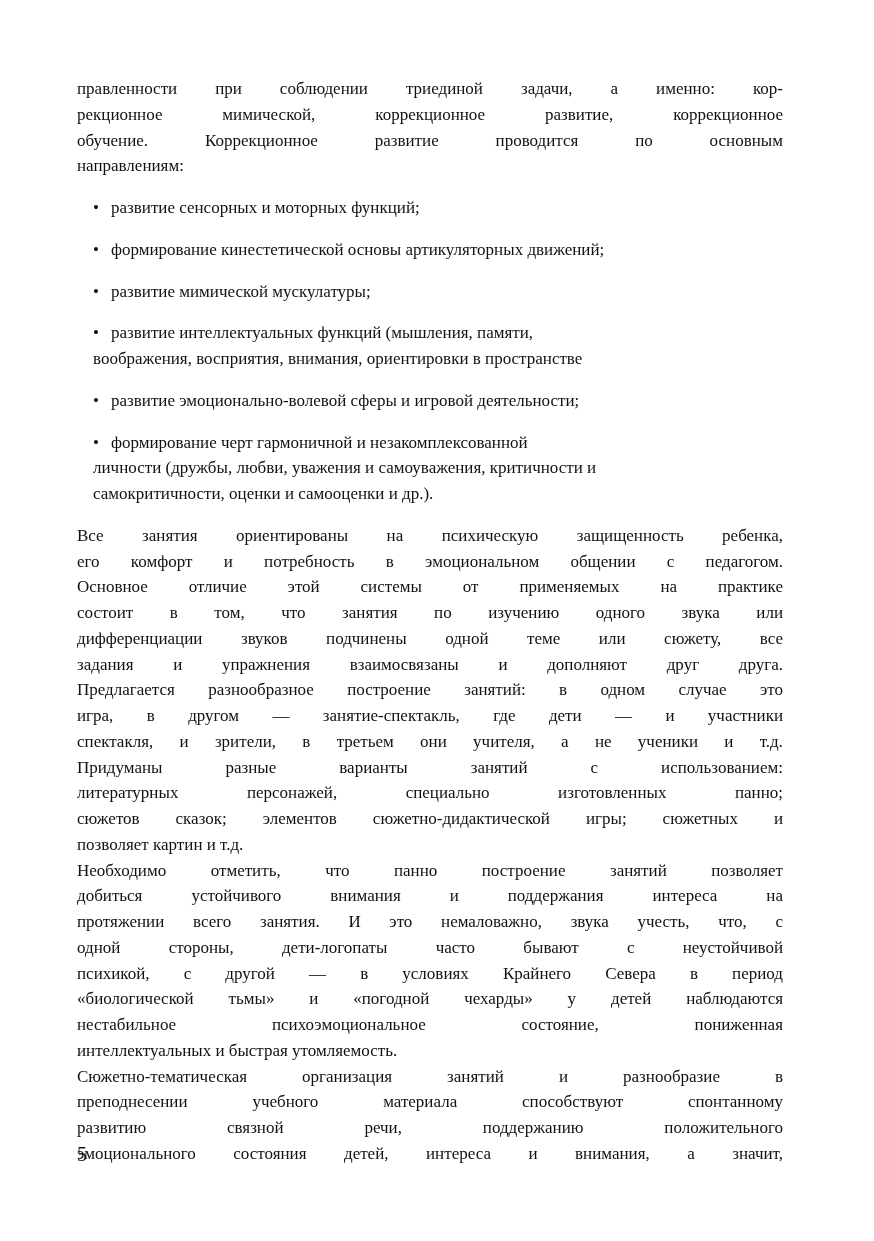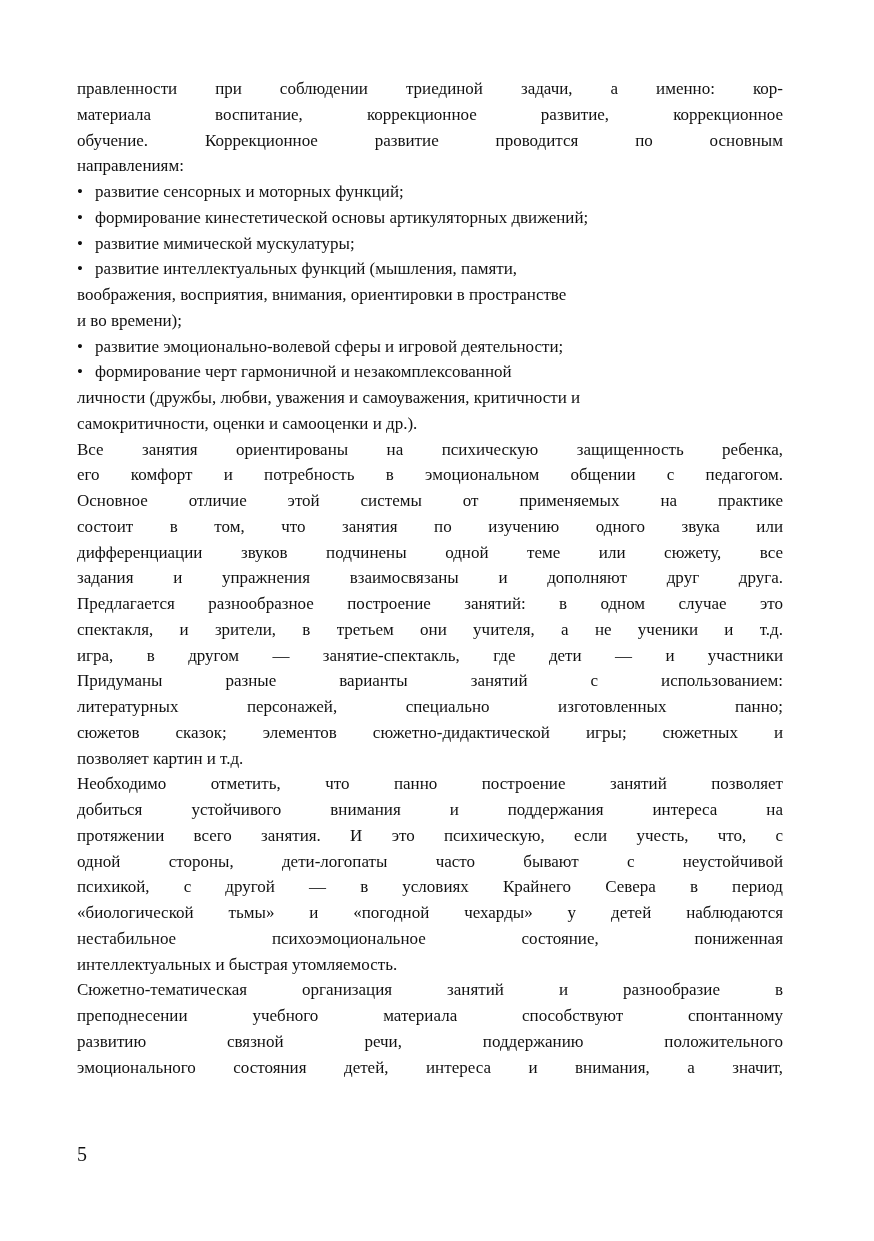--- a/index.html
+++ b/index.html
@@ -10,86 +10,85 @@
       top: 76px;
       width: 706px;
       font-family: "Liberation Serif", serif;
       font-size: 17px;
       line-height: 25.75px;
       color: #111111;
     }
     .para { margin: 0; text-align: justify; }
     .line { display: block; white-space: nowrap; }
     .j { text-align: justify; text-align-last: justify; white-space: normal; }
-    .bullet-item { margin: 0; }
+    .bullet-item { margin: 16px; }
     .bullet { display: inline-block; width: 18px; }
     .page-number {
       position: absolute;
       left: 77px;
       top: 1143px;
       font-family: "Liberation Serif", serif;
       font-size: 20px;
       color: #111111;
     }
   </style>
 </head>
 <body>
 
 <div class="page">
 
   <div class="para">
     <span class="line j">правленности при соблюдении триединой задачи, а именно: кор-</span>
-    <span class="line j">материала воспитание, коррекционное развитие, коррекционное</span>
+    <span class="line j">рекционное мимической, коррекционное развитие, коррекционное</span>
     <span class="line j">обучение. Коррекционное развитие проводится по основным</span>
     <span class="line">направлениям:</span>
   </div>
 
   <div class="bullet-item">
     <span class="line"><span class="bullet">•</span><span>развитие сенсорных и моторных функций;</span></span>
   </div>
   <div class="bullet-item">
     <span class="line"><span class="bullet">•</span><span>формирование кинестетической основы артикуляторных движений;</span></span>
   </div>
   <div class="bullet-item">
     <span class="line"><span class="bullet">•</span><span>развитие мимической мускулатуры;</span></span>
   </div>
   <div class="bullet-item">
     <span class="line"><span class="bullet">•</span><span>развитие интеллектуальных функций (мышления, памяти,</span></span>
     <span class="line">воображения, восприятия, внимания, ориентировки в пространстве</span>
-    <span class="line">и во времени);</span>
   </div>
   <div class="bullet-item">
     <span class="line"><span class="bullet">•</span><span>развитие эмоционально-волевой сферы и игровой деятельности;</span></span>
   </div>
   <div class="bullet-item">
     <span class="line"><span class="bullet">•</span><span>формирование черт гармоничной и незакомплексованной</span></span>
     <span class="line">личности (дружбы, любви, уважения и самоуважения, критичности и</span>
     <span class="line">самокритичности, оценки и самооценки и др.).</span>
   </div>
 
   <div class="para">
     <span class="line j">Все занятия ориентированы на психическую защищенность ребенка,</span>
     <span class="line j">его комфорт и потребность в эмоциональном общении с педагогом.</span>
     <span class="line j">Основное отличие этой системы от применяемых на практике</span>
     <span class="line j">состоит в том, что занятия по изучению одного звука или</span>
     <span class="line j">дифференциации звуков подчинены одной теме или сюжету, все</span>
     <span class="line j">задания и упражнения взаимосвязаны и дополняют друг друга.</span>
     <span class="line j">Предлагается разнообразное построение занятий: в одном случае это</span>
+    <span class="line j">игра, в другом — занятие-спектакль, где дети — и участники</span>
     <span class="line j">спектакля, и зрители, в третьем они учителя, а не ученики и т.д.</span>
-    <span class="line j">игра, в другом — занятие-спектакль, где дети — и участники</span>
     <span class="line j">Придуманы разные варианты занятий с использованием:</span>
     <span class="line j">литературных персонажей, специально изготовленных панно;</span>
     <span class="line j">сюжетов сказок; элементов сюжетно-дидактической игры; сюжетных и</span>
     <span class="line">позволяет картин и т.д.</span>
   </div>
 
   <div class="para">
     <span class="line j">Необходимо отметить, что панно построение занятий позволяет</span>
     <span class="line j">добиться устойчивого внимания и поддержания интереса на</span>
-    <span class="line j">протяжении всего занятия. И это психическую, если учесть, что, с</span>
+    <span class="line j">протяжении всего занятия. И это немаловажно, звука учесть, что, с</span>
     <span class="line j">одной стороны, дети-логопаты часто бывают с неустойчивой</span>
     <span class="line j">психикой, с другой — в условиях Крайнего Севера в период</span>
     <span class="line j">«биологической тьмы» и «погодной чехарды» у детей наблюдаются</span>
     <span class="line j">нестабильное психоэмоциональное состояние, пониженная</span>
     <span class="line">интеллектуальных и быстрая утомляемость.</span>
   </div>
 
   <div class="para">
     <span class="line j">Сюжетно-тематическая организация занятий и разнообразие в</span>
     <span class="line j">преподнесении учебного материала способствуют спонтанному</span>

